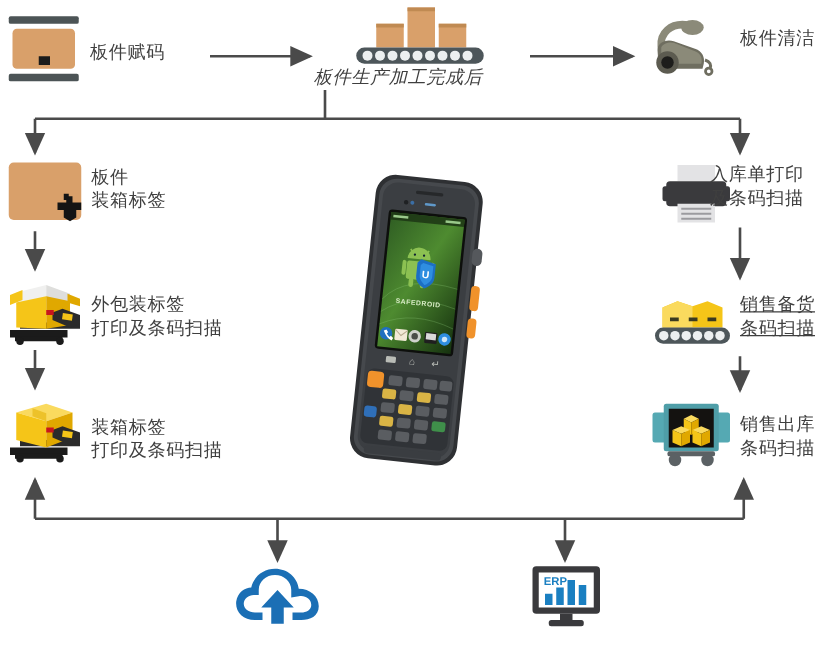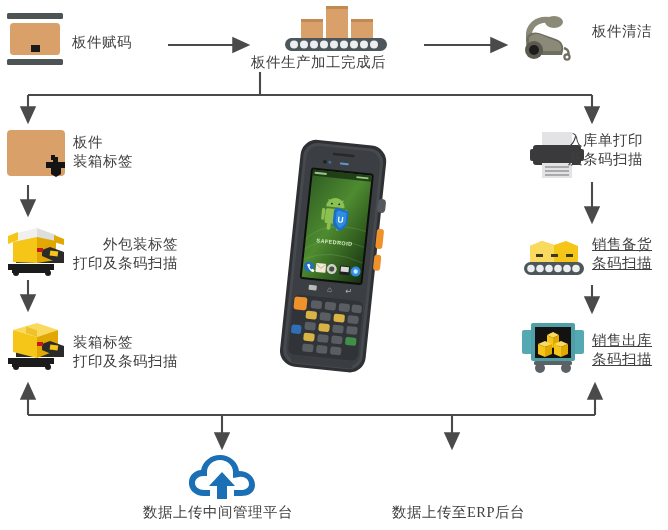--- a/index.html
+++ b/index.html
@@ -88,21 +88,21 @@
         <circle cx="31" cy="39.5" r="4"></circle>
           <circle cx="41" cy="39.5" r="4"></circle>
         <circle cx="51" cy="39.5" r="4"></circle>
           <circle cx="61" cy="39.5" r="4"></circle>
         <circle cx="71" cy="39.5" r="4"></circle>
           <circle cx="81" cy="39.5" r="4"></circle>
         <circle cx="91" cy="39.5" r="4"></circle>
       </g>
     </svg>
   </div>
-  <div class="label" style="left:251px;top:53px;">板件生产加工完成后</div>
+  <div class="label" style="left:251px;top:53px;font-style:italic;">板件生产加工完成后</div>
 
   <div class="icon" style="left:520px;top:14px;">
     <svg width="62" height="48" viewBox="0 0 62 48">
       <path d="M30 6 C16 4 8 13 9 23 C10 31 16 33 20 31" stroke="#8b8a79" stroke-width="6" fill="none" stroke-linecap="round"></path>
       <ellipse cx="34" cy="8" rx="9" ry="6" fill="#8b8a79"></ellipse>
       <path d="M6 26 C6 20 13 17 19 19 L36 25 C42 27 44 32 43 37 L42 41 L7 41 Z" fill="#6f6e60"></path>
       <path d="M9 24 C11 20 17 19 21 21 L36 27 C41 29 42 33 41 37 L9 37 Z" fill="#8b8a79"></path>
       <circle cx="14" cy="36" r="9" fill="#5c5b50"></circle>
       <circle cx="14" cy="36" r="5" fill="#1d1d1b"></circle>
       <path d="M44 34 q6 2 4 7" stroke="#6f6e60" stroke-width="2.4" fill="none"></path>
@@ -135,21 +135,21 @@
       <path d="M7 20 L31 15 L31 41 L7 40 Z" fill="#f5c518"></path>
       <path d="M31 15 L50 19 L50 38 L31 41 Z" fill="#e0a800"></path>
       <path d="M2 14 L12 10 L12 18 L2 22 Z" fill="#f5c518"></path>
       <path d="M48 13 L58 17 L58 23 L48 20 Z" fill="#e0a800"></path>
 
       <path d="M36 28 l8 -3 l14 5 l0 7 l-8 3 l-14 -6 Z" fill="#2b2b2b"></path>
       <rect x="44" y="29" width="8" height="5" fill="#f5c518" transform="rotate(8 48 31)"></rect>
       <rect x="31" y="26" width="6" height="4" fill="#c8161d"></rect>
     </svg>
   </div>
-  <div class="label" style="left:73px;top:235px;text-align:right;">外包装标签
+  <div class="label" style="left:73px;top:235px;">外包装标签
 打印及条码扫描</div>
 
   <div class="icon" style="left:6px;top:316px;">
     <svg width="62" height="56" viewBox="0 0 62 56">
       <path d="M2 42 L48 42 L48 48 L2 48 Z" fill="#1b1b1b"></path>
       <path d="M10 36 L58 36 L58 41 L10 41 Z" fill="#2b2b2b"></path>
       <rect x="6" y="47" width="38" height="4" fill="#1b1b1b"></rect>
       <circle cx="10" cy="51" r="3" fill="#1b1b1b"></circle>
       <circle cx="42" cy="51" r="3" fill="#1b1b1b"></circle>
 
@@ -219,36 +219,49 @@
       <path d="M18 26 L25 29 L25 39 L18 36 Z" fill="#f5c518"></path>
       <path d="M25 29 L32 26 L32 36 L25 39 Z" fill="#e0a800"></path>
       <path d="M34 26 L41 23 L48 26 L41 29 Z" fill="#fada5e"></path>
       <path d="M34 26 L41 29 L41 39 L34 36 Z" fill="#f5c518"></path>
       <path d="M41 29 L48 26 L48 36 L41 39 Z" fill="#e0a800"></path>
       <rect x="14" y="43" width="38" height="4" rx="1.5" fill="#5b6164"></rect>
       <circle cx="20" cy="50" r="5" fill="#5b6164"></circle>
       <circle cx="46" cy="50" r="5" fill="#5b6164"></circle>
     </svg>
   </div>
-  <div class="label" style="left:592px;top:331px;text-decoration:underline;">销售出库
+  <div class="label" style="left:592px;top:331px;">销售出库
 条码扫描</div>
 
   <div class="icon" style="left:186px;top:452px;">
     <svg width="72" height="48" viewBox="0 0 72 48">
       <path d="M18 44 C8 44 2 37 3 29 C4 22 10 18 15 18 C17 9 25 3 34 3
                C44 3 52 10 53 19 C62 19 69 25 69 33 C69 41 62 44 55 44
                L48 44 L48 38 L55 38 C59 38 63 36 63 32 C63 27 58 24 53 25
                L47 26 L47 20 C47 13 41 8 34 8 C27 8 21 13 21 20
                L21 24 L17 24 C13 24 9 27 9 31 C9 35 13 38 18 38 L24 38 L24 44 Z" fill="#1b6fb5"></path>
       <path d="M36 20 L49 34 L41 34 L41 47 L31 47 L31 34 L23 34 Z" fill="#1b6fb5"></path>
     </svg>
   </div>
-  <div class="label" style="left:143px;top:503px;font-size:14.5px;">数据上传中间管理平台</div>
-
-  <div class="label" style="left:392px;top:503px;font-size:14.5px;">数据上传至ERP后台</div>
+
+  <div class="icon" style="left:424px;top:452px;">
+    <svg width="58" height="50" viewBox="0 0 58 50">
+      <rect x="2" y="1" width="54" height="38" rx="3" fill="#3a3a3d"></rect>
+      <rect x="7" y="6" width="44" height="28" fill="#ffffff"></rect>
+      <text x="11" y="16" font-family="Liberation Sans, sans-serif" font-size="9" font-weight="bold" fill="#1a7fc1">ERP</text>
+      <g fill="#1a7fc1">
+        <rect x="12" y="23" width="6" height="9"></rect>
+        <rect x="21" y="18" width="6" height="14"></rect>
+        <rect x="30" y="12" width="6" height="20"></rect>
+        <rect x="39" y="16" width="6" height="16"></rect>
+      </g>
+      <rect x="24" y="39" width="10" height="5" fill="#3a3a3d"></rect>
+      <rect x="15" y="44" width="28" height="5" rx="2" fill="#3a3a3d"></rect>
+    </svg>
+  </div>
 
   <div class="icon" style="left:262px;top:132px;">
     <svg width="140" height="250" viewBox="0 0 140 250">
       <g transform="rotate(6 70 125)">
 
         <rect x="28" y="10" width="86" height="228" rx="16" fill="#2e3033"></rect>
         <rect x="31" y="13" width="80" height="222" rx="14" fill="#46494d"></rect>
         <rect x="34" y="16" width="74" height="216" rx="12" fill="#3b3e42"></rect>
 
         <rect x="60" y="21" width="22" height="2.6" rx="1.3" fill="#26282a"></rect>

